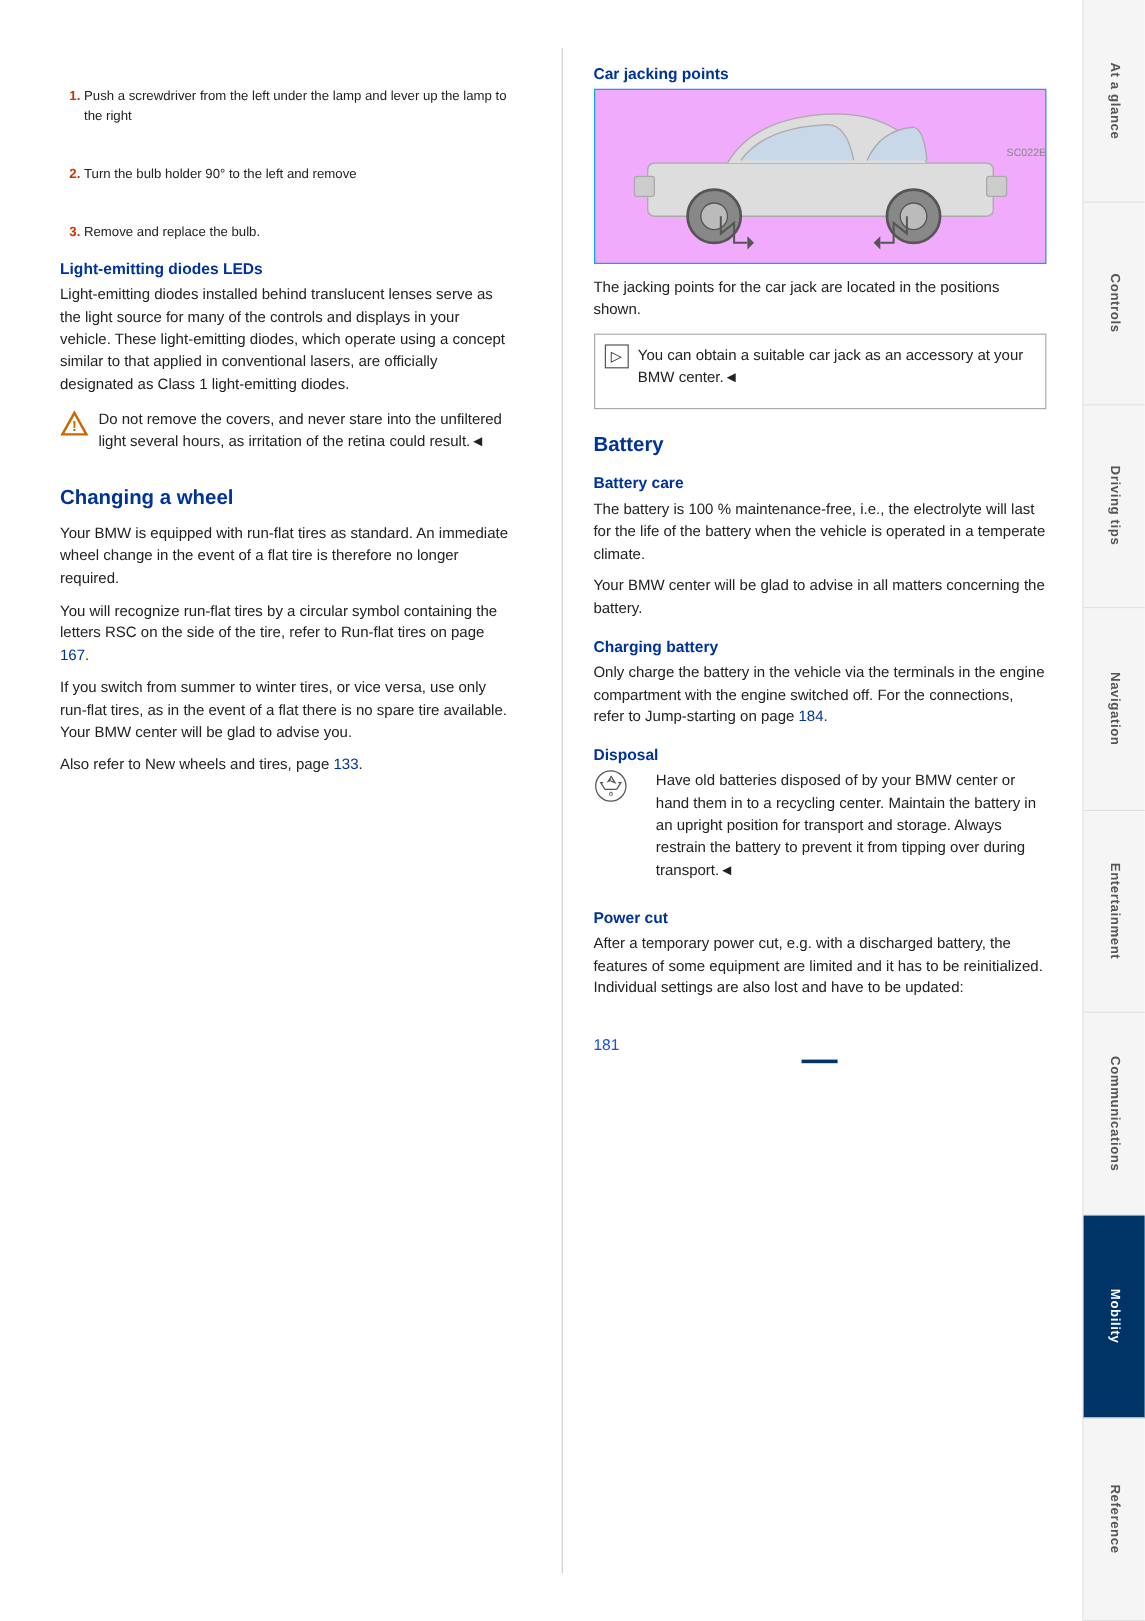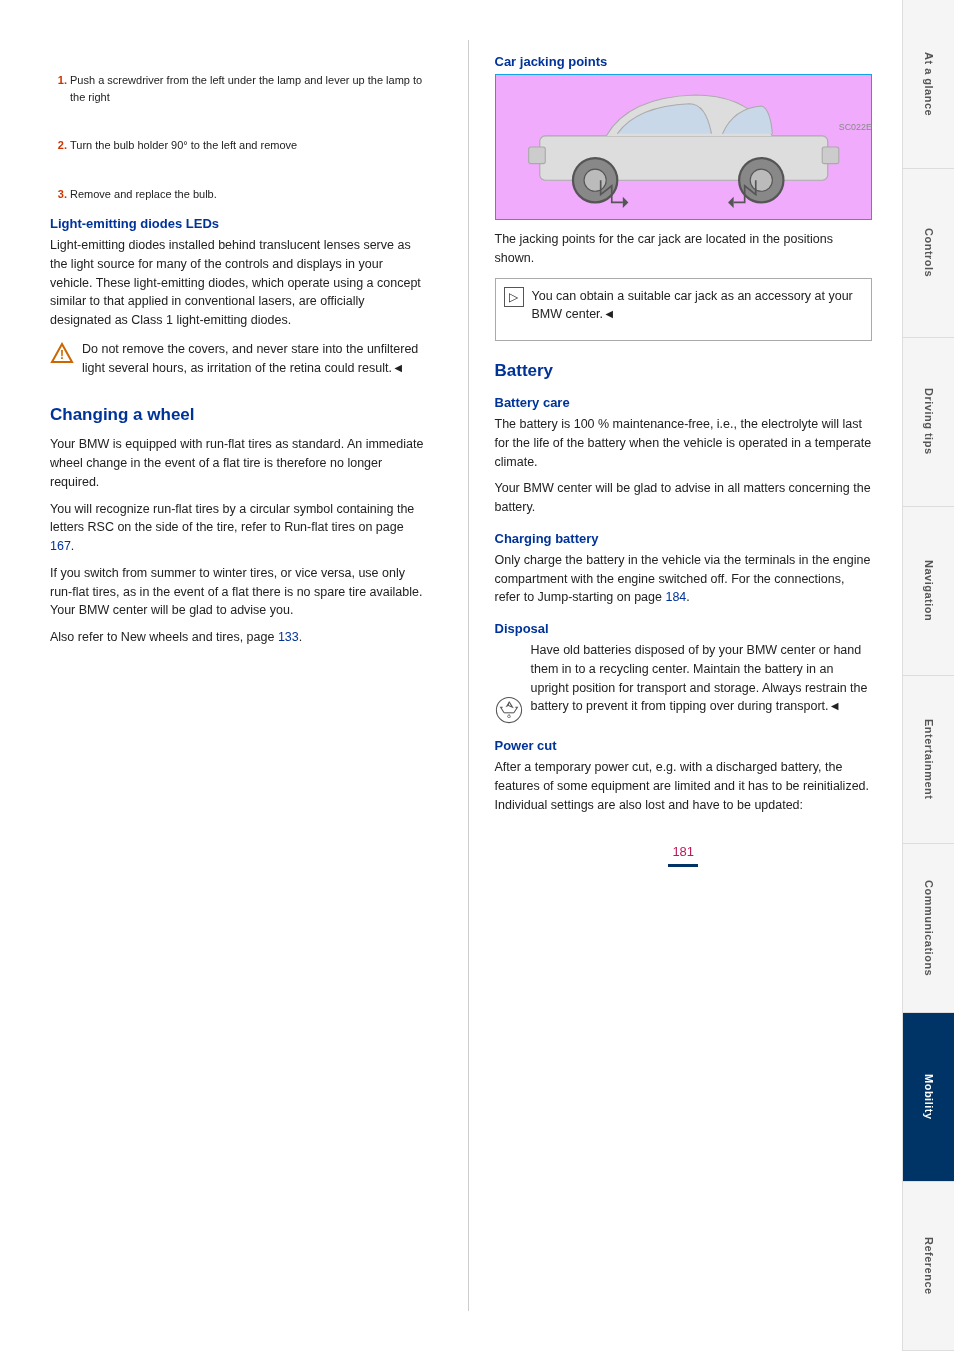--- a/index.html
+++ b/index.html
@@ -161,23 +161,22 @@
       position: relative;
       overflow: hidden;
     }
 
     .car-svg {
       width: 100%;
       height: 100%;
     }
 
     .page-number {
-      text-align: center;
       font-size: 13px;
-      color: #be185d;
+      color: #1d4ed8;
       margin-top: 30px;
     }
 
     .page-divider {
       width: 30px;
       height: 3px;
       background: #003366;
       margin: 5px auto 0 auto;
     }
 
@@ -187,22 +186,22 @@
     }
 
     .recycle-icon {
       width: 28px;
       height: 28px;
       flex-shrink: 0;
     }
 
     .disposal-row {
       display: flex;
-      align-items: flex-end;
-      gap: 8px;
+      align-items: flex-start;
+      gap: 24px;
       margin-bottom: 8px;
     }
   </style>
 </head>
 <body>
 
 <div class="main-content">
 
   <div class="left-column">
 

